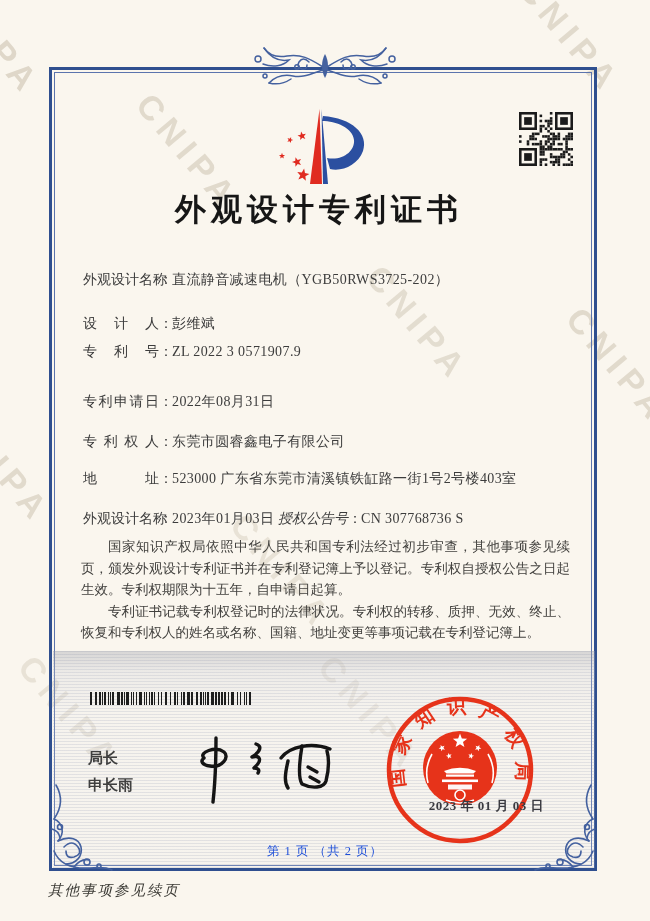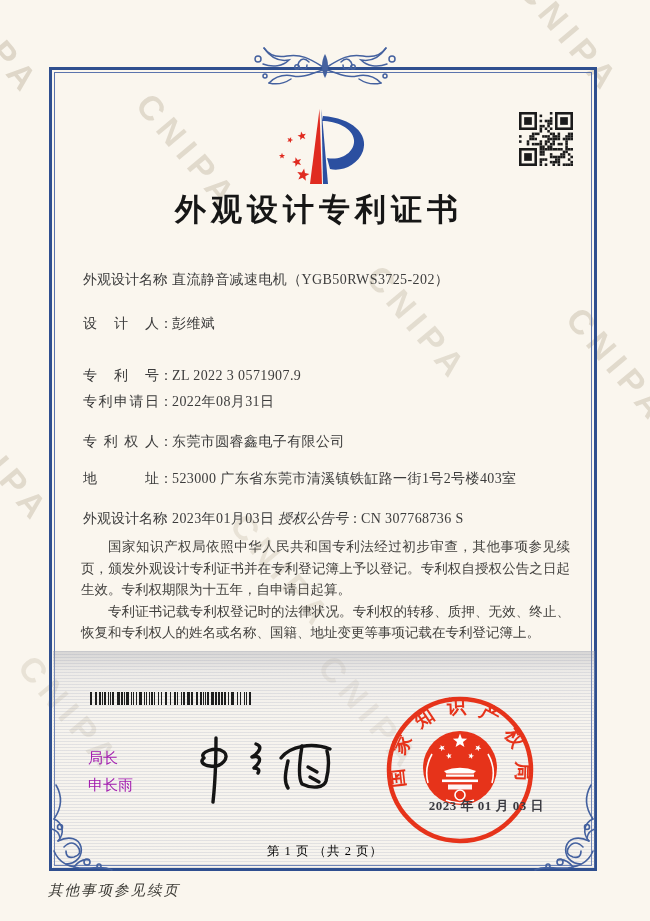--- a/index.html
+++ b/index.html
@@ -35,29 +35,29 @@
   .fcolon{display:inline-block;width:13px;}
   .fval{letter-spacing:.4px;}
   .flabel2{display:inline-block;font-style:italic;}
 
   .paras{position:absolute;left:81px;top:536px;width:489px;font-size:13.5px;line-height:21.5px;
          color:#42413e;text-align:justify;}
   .paras p{margin:0;text-indent:2em;}
 
   .barcode{position:absolute;left:90px;top:692px;}
   .signer{position:absolute;left:88px;top:744px;font-family:"Liberation Sans","DejaVu Sans",sans-serif;
-          font-size:15px;font-weight:400;color:#a21caf;line-height:27px;}
+          font-size:15px;font-weight:700;color:#404040;line-height:27px;}
   .sig{position:absolute;left:178px;top:722px;}
 
   .seal{position:absolute;left:378px;top:688px;}
   .seal-date{position:absolute;left:380px;top:797px;width:164px;text-align:right;
              font-size:13px;font-weight:bold;color:#3a3a40;letter-spacing:.5px;}
 
   .page-ind{position:absolute;left:0;top:843px;width:650px;text-align:center;
-            font-size:12.5px;color:#000000;letter-spacing:1px;}
+            font-size:12.5px;color:#1d4ed8;letter-spacing:1px;}
   .cont-note{position:absolute;left:0;top:881px;width:650px;text-align:left;
              font-size:14.5px;color:#3c3b36;letter-spacing:2px;font-style:italic;margin-left:48px;}
 
   .orn{position:absolute;pointer-events:none;}
   .orn-top{left:245px;top:46px;}
   .orn-bl{left:50px;top:783px;}
   .orn-br{left:533px;top:783px;transform:scale(-1,1);}
 
   .logo{position:absolute;left:270px;top:106px;}
   .qr{position:absolute;left:519px;top:112px;}
@@ -273,21 +273,21 @@
     </svg>
 
   <div class="title">外观设计专利证书</div>
 
   <div class="row" style="top:270px">
     <span class="flabel">外观设计名称</span><span class="fcolon">：</span><span class="fval">直流静音减速电机（YGB50RWS3725-202）</span>
   </div>
   <div class="row" style="top:314px">
     <span class="flabel">设计人</span><span class="fcolon">：</span><span class="fval">彭维斌</span>
   </div>
-  <div class="row" style="top:366px">
+  <div class="row" style="top:342px">
     <span class="flabel">专利号</span><span class="fcolon">：</span><span class="fval">ZL 2022 3 0571907.9</span>
   </div>
   <div class="row" style="top:392px">
     <span class="flabel">专利申请日</span><span class="fcolon">：</span><span class="fval">2022年08月31日</span>
   </div>
   <div class="row" style="top:432px">
     <span class="flabel">专利权人</span><span class="fcolon">：</span><span class="fval">东莞市圆睿鑫电子有限公司</span>
   </div>
   <div class="row" style="top:469px">
     <span class="flabel">地址</span><span class="fcolon">：</span><span class="fval">523000 广东省东莞市清溪镇铁缸路一街1号2号楼403室</span>

